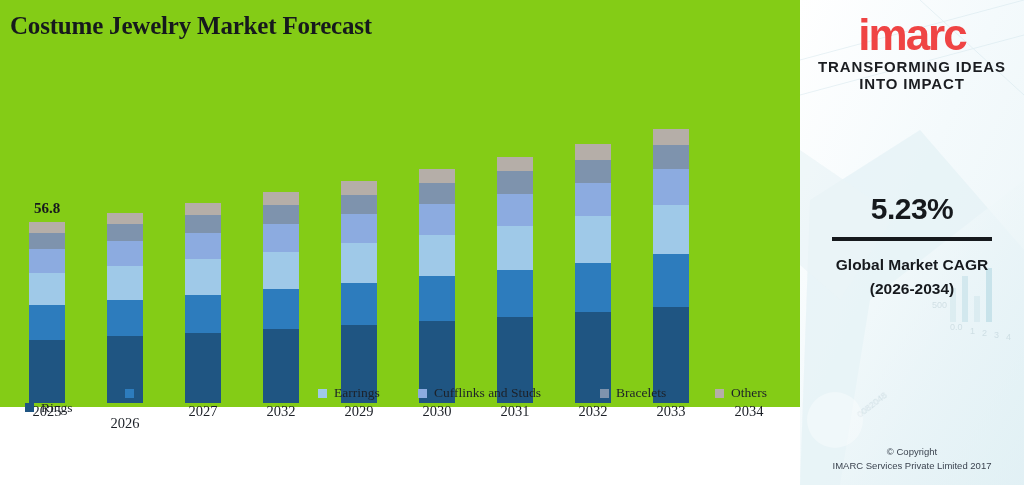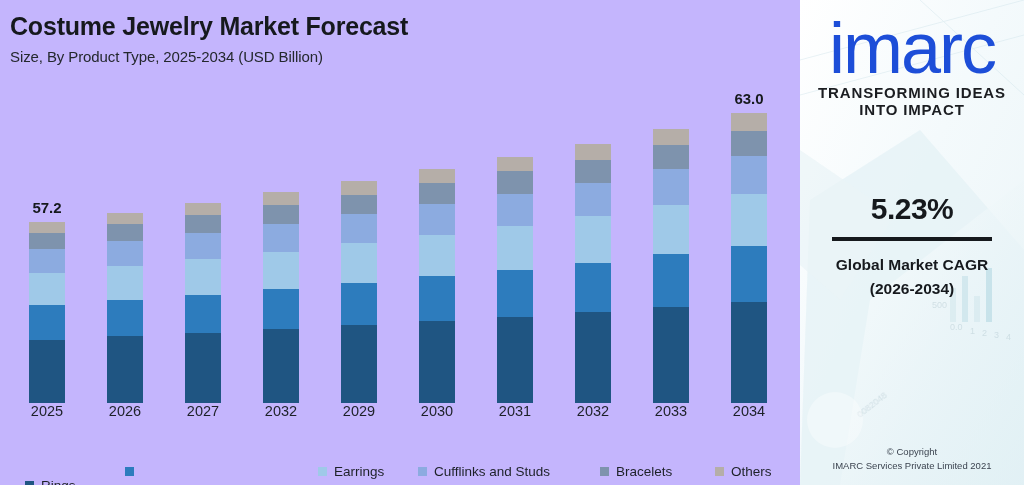--- a/index.html
+++ b/index.html
@@ -7,23 +7,24 @@
   body {
     font-family:"Liberation Sans", sans-serif;
     background:#ffffff;
     position:relative;
   }
   #root { position:absolute; inset:0; display:flex; }
 
   
   .chart-panel {
     position:relative;
-    width:800px; height:485px;
-    background:#c4b5fd;
+    width:800px; height:407px;
+    background:#84cc16;
     flex:0 0 800px;
+    font-family:Liberation Serif, serif;
   }
   .titles { position:absolute; left:10px; top:12px; }
   .chart-title {
     font-size:25px; font-weight:bold; color:#16191d;
     letter-spacing:-0.2px; line-height:1.15;
   }
   .chart-subtitle {
     font-size:15px; color:#24282e; margin-top:7px; letter-spacing:-0.1px;
   }
 
@@ -89,22 +90,22 @@
   .brand-bg { position:absolute; inset:0; }
   .brand-inner { position:relative; z-index:3; width:100%; height:100%; }
 
   .logo-wrap {
     position:absolute; left:0; top:14px; width:224px;
     text-align:center;
   }
   .logo-mark {
     position:relative;
     display:inline-block;
-    font-size:72px; line-height:0.95;
-    font-weight:normal; color:#1d4ed8;
+    font-size:44px; line-height:0.95;
+    font-weight:bold; color:#ef4444;
     letter-spacing:-2px;
   }
   .logo-tagline {
     margin-top:2px;
     font-size:15px; font-weight:bold; color:#1b1d21;
     letter-spacing:0.85px;
   }
 
   .cagr-block {
     position:absolute; left:0; top:192px; width:224px; text-align:center;
@@ -127,26 +128,25 @@
 </style>
 </head>
 <body>
 
 <div id="root">
 
   <div class="chart-panel">
 
     <div class="titles">
       <div class="chart-title">Costume Jewelry Market Forecast</div>
-      <div class="chart-subtitle">Size, By Product Type, 2025-2034 (USD Billion)</div>
     </div>
 
     <div class="plot" id="plot">
         <div class="bar-slot" style="left: 8px;">
-          <div class="bar-label">57.2</div>
+          <div class="bar-label">56.8</div>
           <div class="bar">
             <div class="seg" style="background: rgb(181, 174, 168); height: 11.0476px;"></div>
             <div class="seg" style="background: rgb(126, 147, 173); height: 16.1111px;"></div>
             <div class="seg" style="background: rgb(140, 171, 224); height: 23.4762px;"></div>
             <div class="seg" style="background: rgb(159, 201, 232); height: 32.6825px;"></div>
             <div class="seg" style="background: rgb(45, 124, 189); height: 34.5238px;"></div>
             <div class="seg" style="background: rgb(31, 85, 130); height: 63.0635px;"></div>
           </div>
         </div>
         <div class="bar-slot" style="left: 86px;">
@@ -230,36 +230,25 @@
           <div class="bar-label hidden">59.6</div>
           <div class="bar">
             <div class="seg" style="background: rgb(181, 174, 168); height: 16.1111px;"></div>
             <div class="seg" style="background: rgb(126, 147, 173); height: 24.3968px;"></div>
             <div class="seg" style="background: rgb(140, 171, 224); height: 35.9048px;"></div>
             <div class="seg" style="background: rgb(159, 201, 232); height: 49.254px;"></div>
             <div class="seg" style="background: rgb(45, 124, 189); height: 52.4762px;"></div>
             <div class="seg" style="background: rgb(31, 85, 130); height: 96.2063px;"></div>
           </div>
         </div>
-        <div class="bar-slot" style="left: 710px;">
-          <div class="bar-label">63.0</div>
-          <div class="bar">
-            <div class="seg" style="background: rgb(181, 174, 168); height: 17.4921px;"></div>
-            <div class="seg" style="background: rgb(126, 147, 173); height: 25.7778px;"></div>
-            <div class="seg" style="background: rgb(140, 171, 224); height: 37.746px;"></div>
-            <div class="seg" style="background: rgb(159, 201, 232); height: 52.0159px;"></div>
-            <div class="seg" style="background: rgb(45, 124, 189); height: 55.6984px;"></div>
-            <div class="seg" style="background: rgb(31, 85, 130); height: 101.27px;"></div>
-          </div>
-        </div>
       </div>
 
     <div class="axis" id="axis">
         <div class="axis-tick" style="left: 8px;">2025</div>
-        <div class="axis-tick" style="left: 86px;">2026</div>
+        <div class="axis-tick" style="left: 86px; margin-top: 12px;">2026</div>
         <div class="axis-tick" style="left: 164px;">2027</div>
         <div class="axis-tick" style="left: 242px;">2032</div>
         <div class="axis-tick" style="left: 320px;">2029</div>
         <div class="axis-tick" style="left: 398px;">2030</div>
         <div class="axis-tick" style="left: 476px;">2031</div>
         <div class="axis-tick" style="left: 554px;">2032</div>
         <div class="axis-tick" style="left: 632px;">2033</div>
         <div class="axis-tick" style="left: 710px;">2034</div>
       </div>
 
@@ -339,17 +328,17 @@
 
       <div class="cagr-block">
         <div class="cagr-value">5.23%</div>
         <div class="cagr-rule"></div>
         <div class="cagr-caption">Global Market CAGR</div>
         <div class="cagr-caption">(2026-2034)</div>
       </div>
 
       <div class="copyright">
         <div>© Copyright</div>
-        <div>IMARC Services Private Limited 2021</div>
+        <div>IMARC Services Private Limited 2017</div>
       </div>
     </div>
   </div>
 </div>
 
 </body></html>

